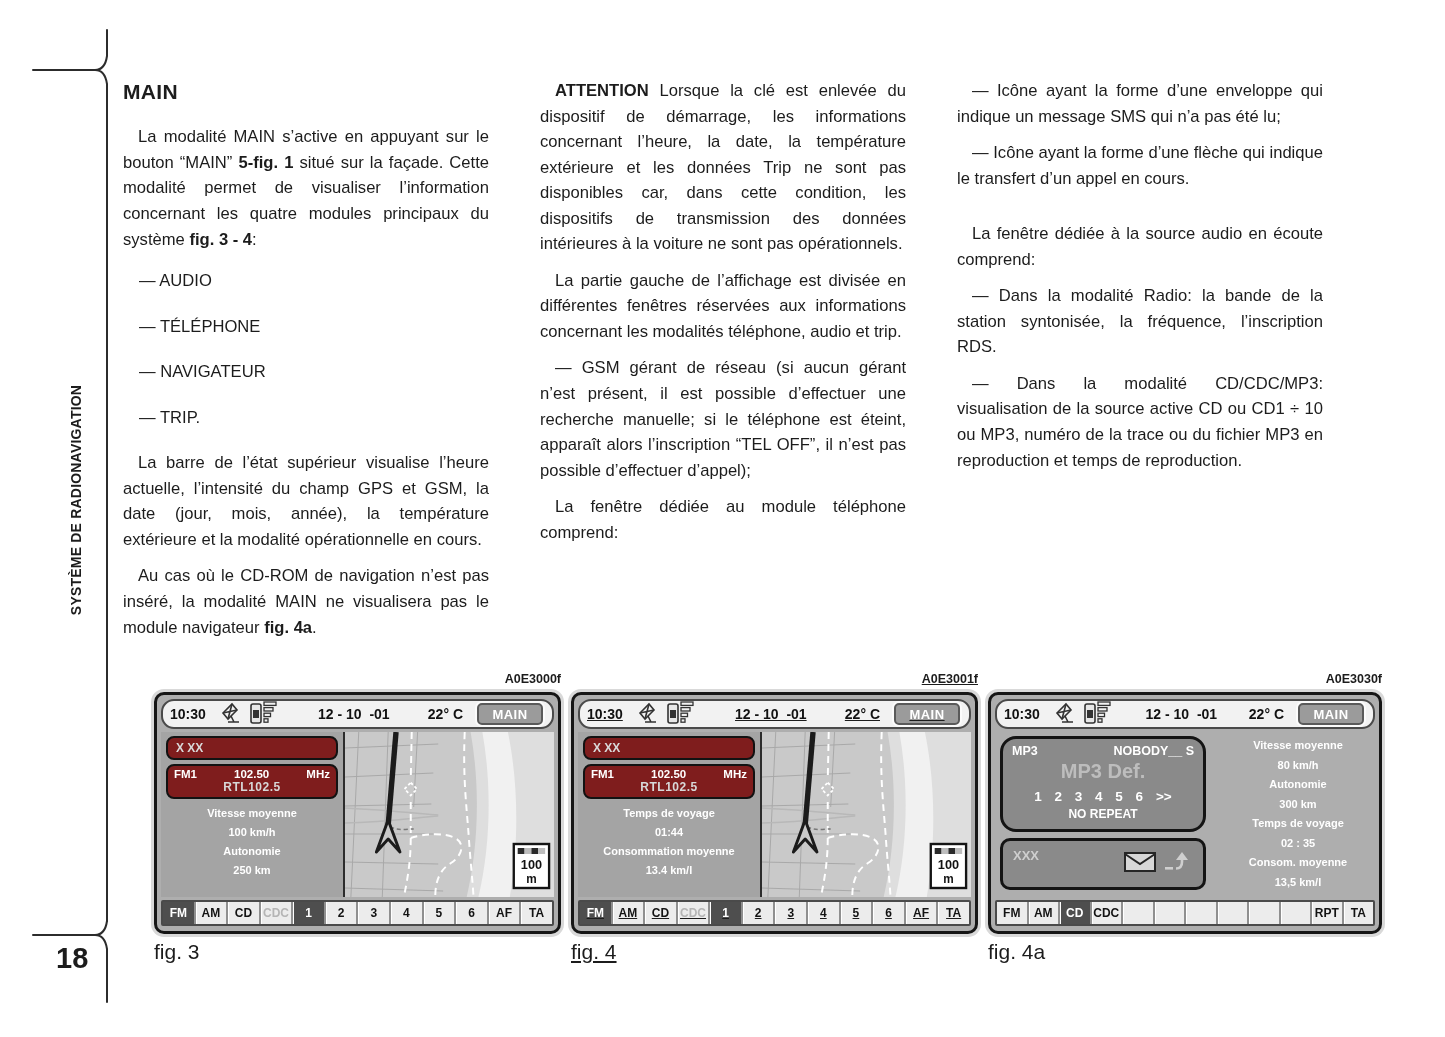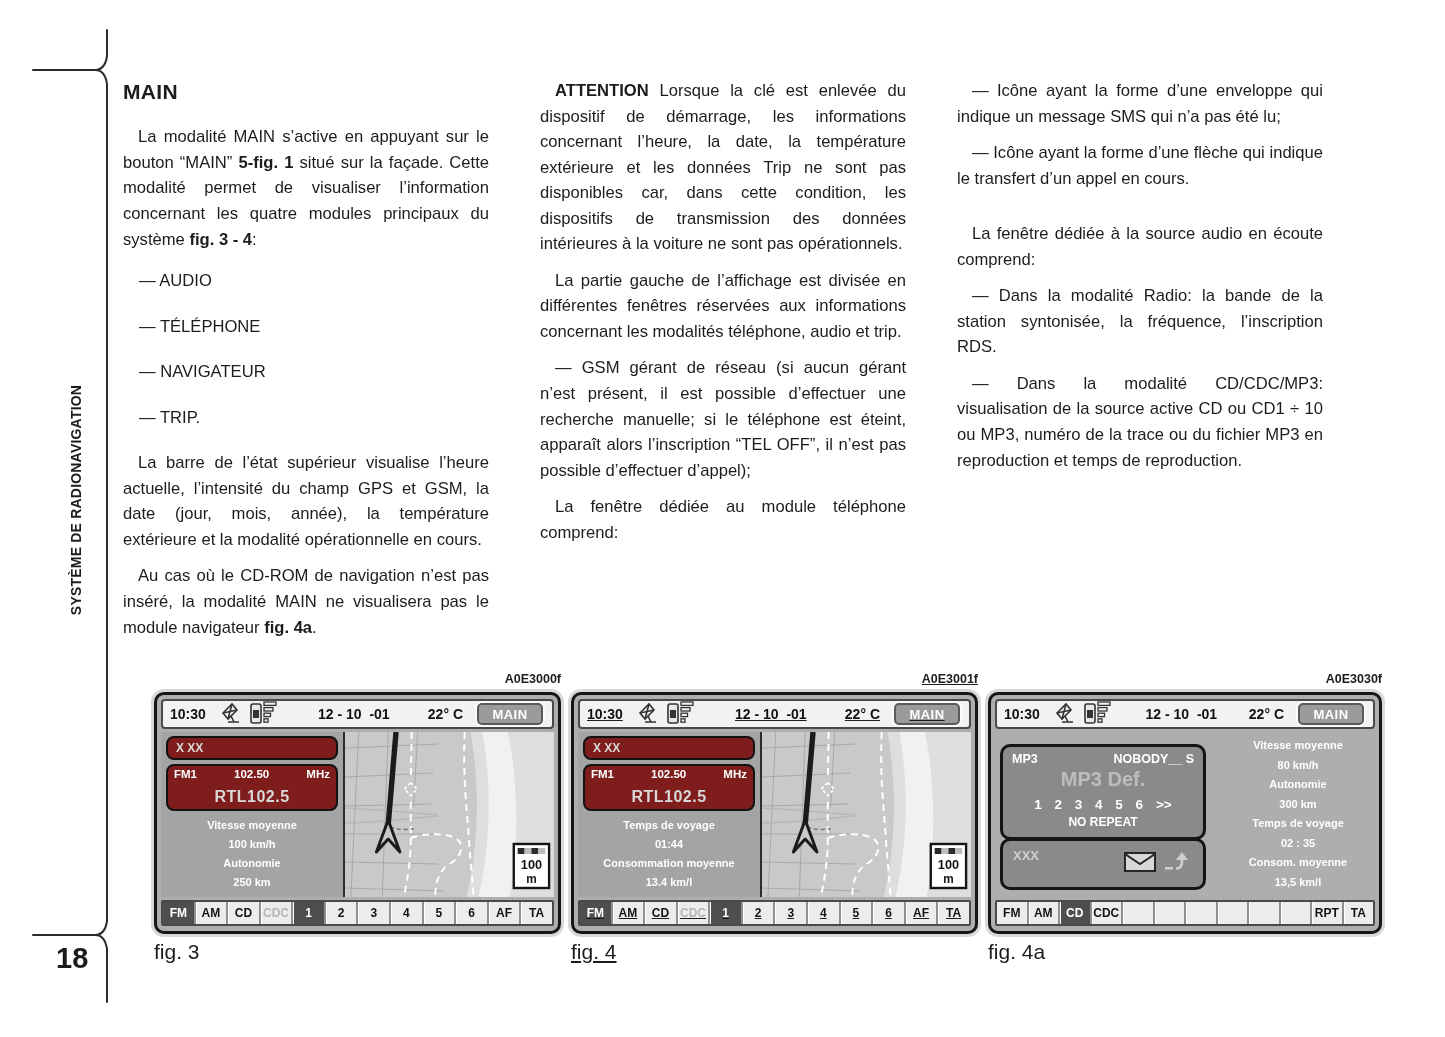--- a/index.html
+++ b/index.html
@@ -18,52 +18,52 @@
   .col ul{list-style:none;margin:16px 0 16px 0;padding:0 0 0 16px;}
   .col li{margin:0 0 20px 0;}
   .col b{font-weight:bold;}
   .sp-before{margin-top:30px !important;}
   
   .fig{position:absolute;top:672px;padding-left:41px;}
   .figcode{font-weight:bold;font-size:12.5px;text-align:right;margin-bottom:6px;}
   .figcaption{font-size:21px;margin-top:6px;}
   .screen{position:relative;background:#aeaeae;border:3px solid #161616;border-radius:10px;
           box-shadow:0 0 0 3px #d9d9d9;padding:4px;height:228px;}
-  .sbar{position:relative;height:26px;background:#f2f2f2;border:2px solid #4a4a4a;border-radius:4px;
+  .sbar{position:relative;height:26px;background:#f2f2f2;border:2px solid #4a4a4a;border-radius:13px;
         display:flex;align-items:center;padding:0 7px;font-weight:bold;font-size:14px;color:#111;}
   .sbar .time{margin-right:14px;}
   .sbar .date{flex:1;text-align:center;white-space:pre;}
   .sbar .temp{margin-right:14px;white-space:pre;}
   .mainbtn{display:flex;align-items:center;justify-content:center;width:62px;height:18px;
         background:#9b9b9b;border:2px solid #5a5a5a;border-radius:5px;box-shadow:0 0 0 2px #fbfbfb;
         color:#fff;font-weight:bold;font-size:13px;letter-spacing:.5px;margin-right:2px;}
   .content{position:relative;height:165px;margin-top:3px;}
   
   .panel{position:absolute;left:0;top:0;width:182px;height:165px;background:#a4a4a4;}
   .win{background:#7f1d1d;border:2.5px solid #121212;border-radius:8px;margin:4px 5px 0 5px;}
   .win1{height:20px;display:flex;align-items:center;padding:0 8px;color:#dadada;
         font-weight:bold;font-size:12px;}
   .win2{padding:2px 6px 3px 6px;}
   .tunerline{display:flex;justify-content:space-between;color:#fff;font-weight:bold;font-size:11.5px;}
-  .tunername{text-align:center;color:#d8d8d8;font-weight:bold;font-size:16px;letter-spacing:.5px;margin-top:8px;}
+  .tunername{text-align:center;color:#d8d8d8;font-weight:bold;font-size:12px;letter-spacing:.5px;}
   .infolines{margin-top:5px;}
   .infolines div{text-align:center;color:#fff;font-weight:bold;font-size:11px;line-height:19px;}
   .map{position:absolute;left:182px;top:0;right:0;bottom:0;border-left:2px solid #2c2c2c;}
   .map svg{display:block;width:100%;height:100%;}
   
   .bar{display:flex;height:22px;margin-top:3px;background:#ececec;border:2px solid #4a4a4a;
        border-radius:2px;}
   .seg{flex:1;display:flex;align-items:center;justify-content:center;font-weight:bold;
        font-size:12px;color:#131313;}
   .seg + .seg{border-left:2px solid #8f8f8f;box-shadow:inset 1px 0 0 #fff;}
   .seg.sel{background:#4e4e4e;color:#fff;}
   .seg.dis{color:#b5b5b5;}
   
-  .mp3win{position:absolute;left:5px;top:12px;width:206px;height:96px;background:#8a8a8a;
-        border:3px solid #141414;border-radius:10px;padding:5px 9px;box-sizing:border-box;}
+  .mp3win{position:absolute;left:5px;top:4px;width:206px;height:96px;background:#8a8a8a;
+        border:3px solid #141414;border-radius:16px;padding:5px 9px;box-sizing:border-box;}
   .mp3head{display:flex;justify-content:space-between;color:#fff;font-weight:bold;font-size:12.5px;}
   .mp3title{text-align:center;color:#bdbdbd;font-weight:bold;font-size:20px;margin-top:2px;}
   .tracks{text-align:center;color:#fff;font-weight:bold;font-size:13.5px;word-spacing:9px;margin-top:6px;}
   .norepeat{text-align:center;color:#fff;font-weight:bold;font-size:12px;margin-top:3px;}
   .msgwin{position:absolute;left:5px;top:106px;width:206px;height:52px;background:#8a8a8a;
         border:3px solid #141414;border-radius:10px;box-sizing:border-box;
         display:flex;align-items:center;padding:0 10px;justify-content:flex-end;}
   .msgwin .msglabel{color:#cfcfcf;font-weight:bold;font-size:13px;flex:1;align-self:flex-start;margin-top:7px;}
   .trip4a{position:absolute;right:2px;top:4px;width:150px;}
   .trip4a div{text-align:center;color:#fff;font-weight:bold;font-size:11px;line-height:19.5px;}

